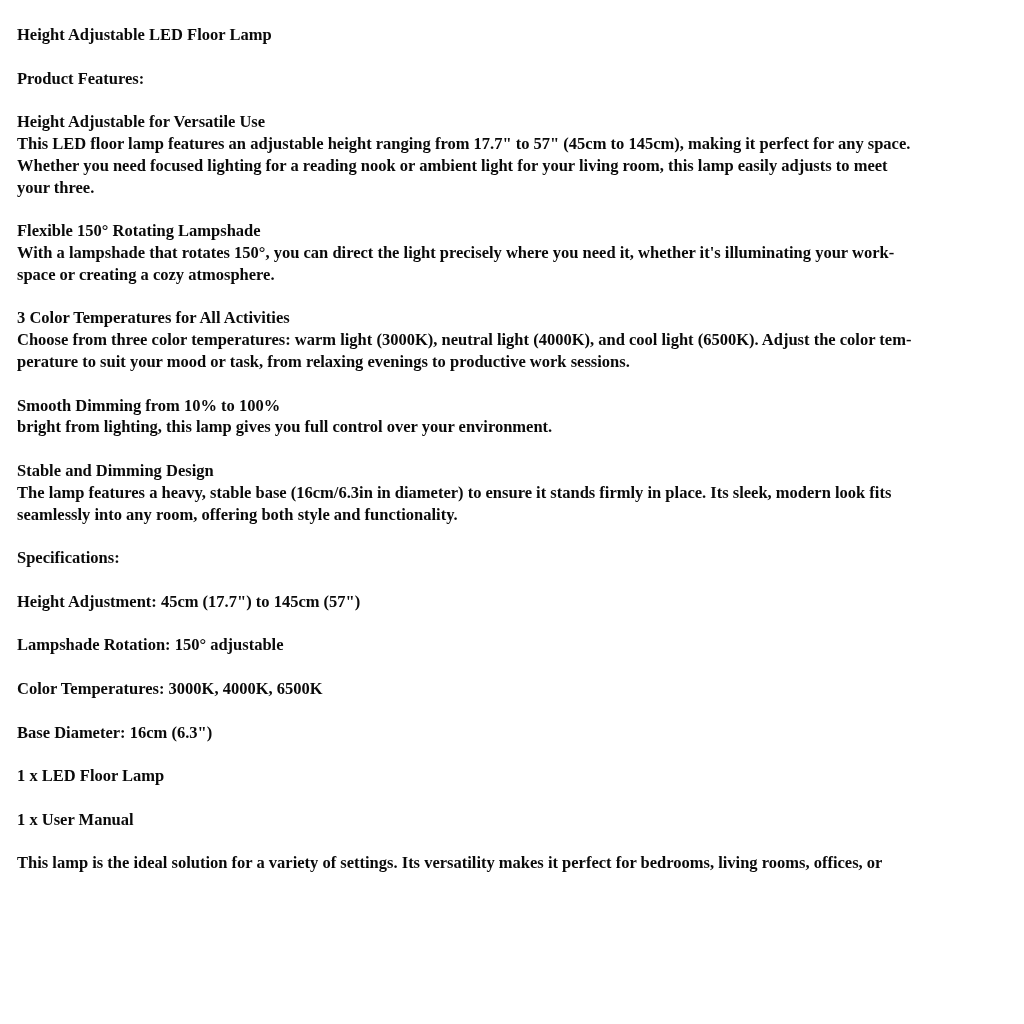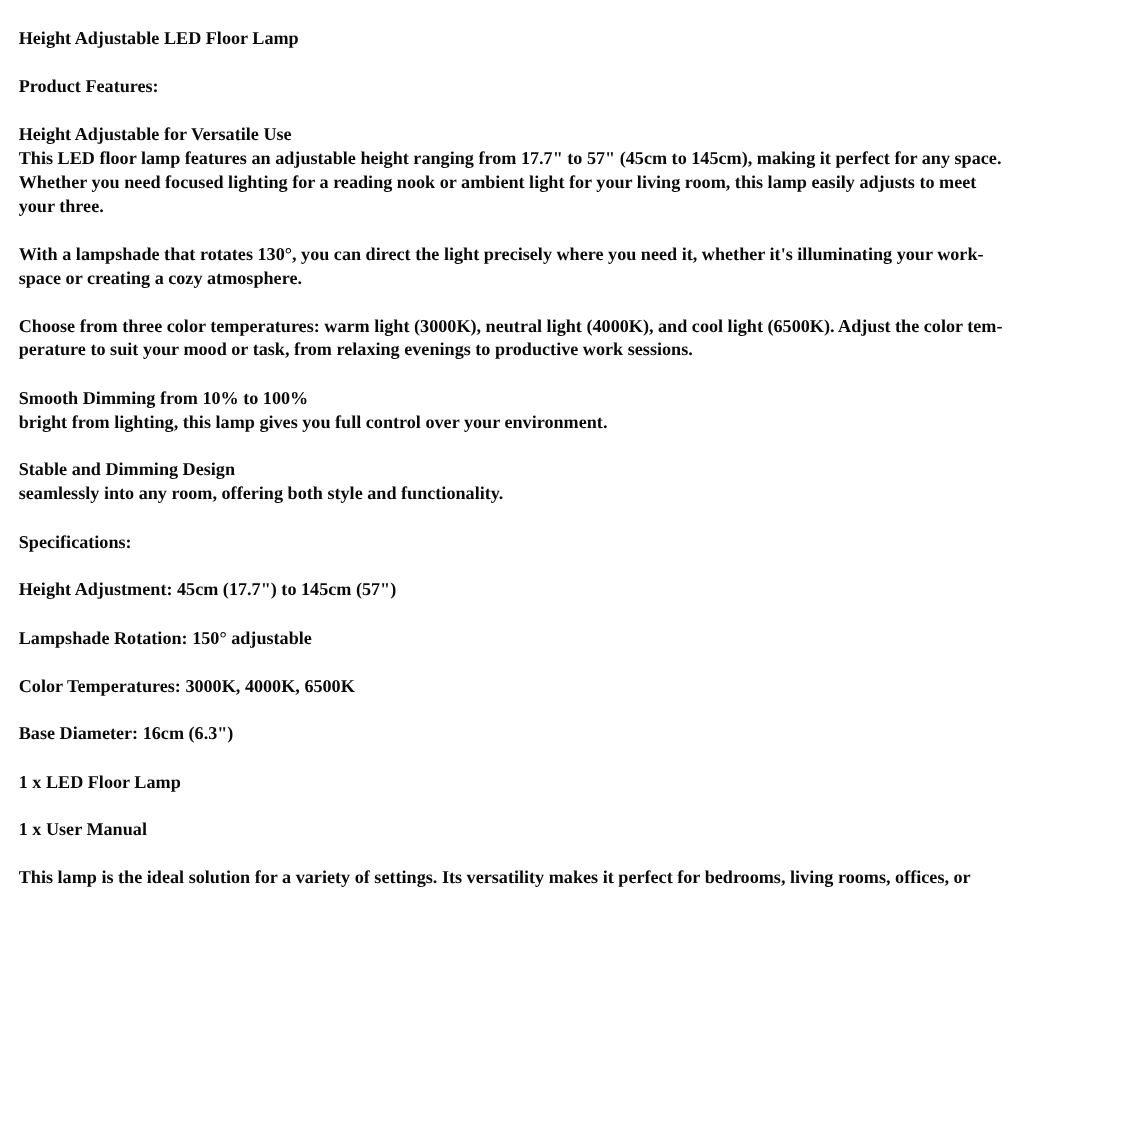--- a/index.html
+++ b/index.html
@@ -39,33 +39,36 @@
     <div class="block">
       <div class="line">Product Features:</div>
     </div>
     <div class="block">
       <div class="line">Height Adjustable for Versatile Use</div>
       <div class="line">This LED floor lamp features an adjustable height ranging from 17.7" to 57" (45cm to 145cm), making it perfect for any space.</div>
       <div class="line">Whether you need focused lighting for a reading nook or ambient light for your living room, this lamp easily adjusts to meet</div>
       <div class="line">your three.</div>
     </div>
     <div class="block">
-      <div class="line">With a lampshade that rotates 130°, you can direct the light precisely where you need it, whether it's illuminating your work-</div>
+      <div class="line">Flexible 150° Rotating Lampshade</div>
+      <div class="line">With a lampshade that rotates 150°, you can direct the light precisely where you need it, whether it's illuminating your work-</div>
       <div class="line">space or creating a cozy atmosphere.</div>
     </div>
     <div class="block">
+      <div class="line">3 Color Temperatures for All Activities</div>
       <div class="line">Choose from three color temperatures: warm light (3000K), neutral light (4000K), and cool light (6500K). Adjust the color tem-</div>
       <div class="line">perature to suit your mood or task, from relaxing evenings to productive work sessions.</div>
     </div>
     <div class="block">
       <div class="line">Smooth Dimming from 10% to 100%</div>
       <div class="line">bright from lighting, this lamp gives you full control over your environment.</div>
     </div>
     <div class="block">
       <div class="line">Stable and Dimming Design</div>
+      <div class="line">The lamp features a heavy, stable base (16cm/6.3in in diameter) to ensure it stands firmly in place. Its sleek, modern look fits</div>
       <div class="line">seamlessly into any room, offering both style and functionality.</div>
     </div>
     <div class="block">
       <div class="line">Specifications:</div>
     </div>
     <div class="block">
       <div class="line">Height Adjustment: 45cm (17.7") to 145cm (57")</div>
     </div>
     <div class="block">
       <div class="line">Lampshade Rotation: 150° adjustable</div>

